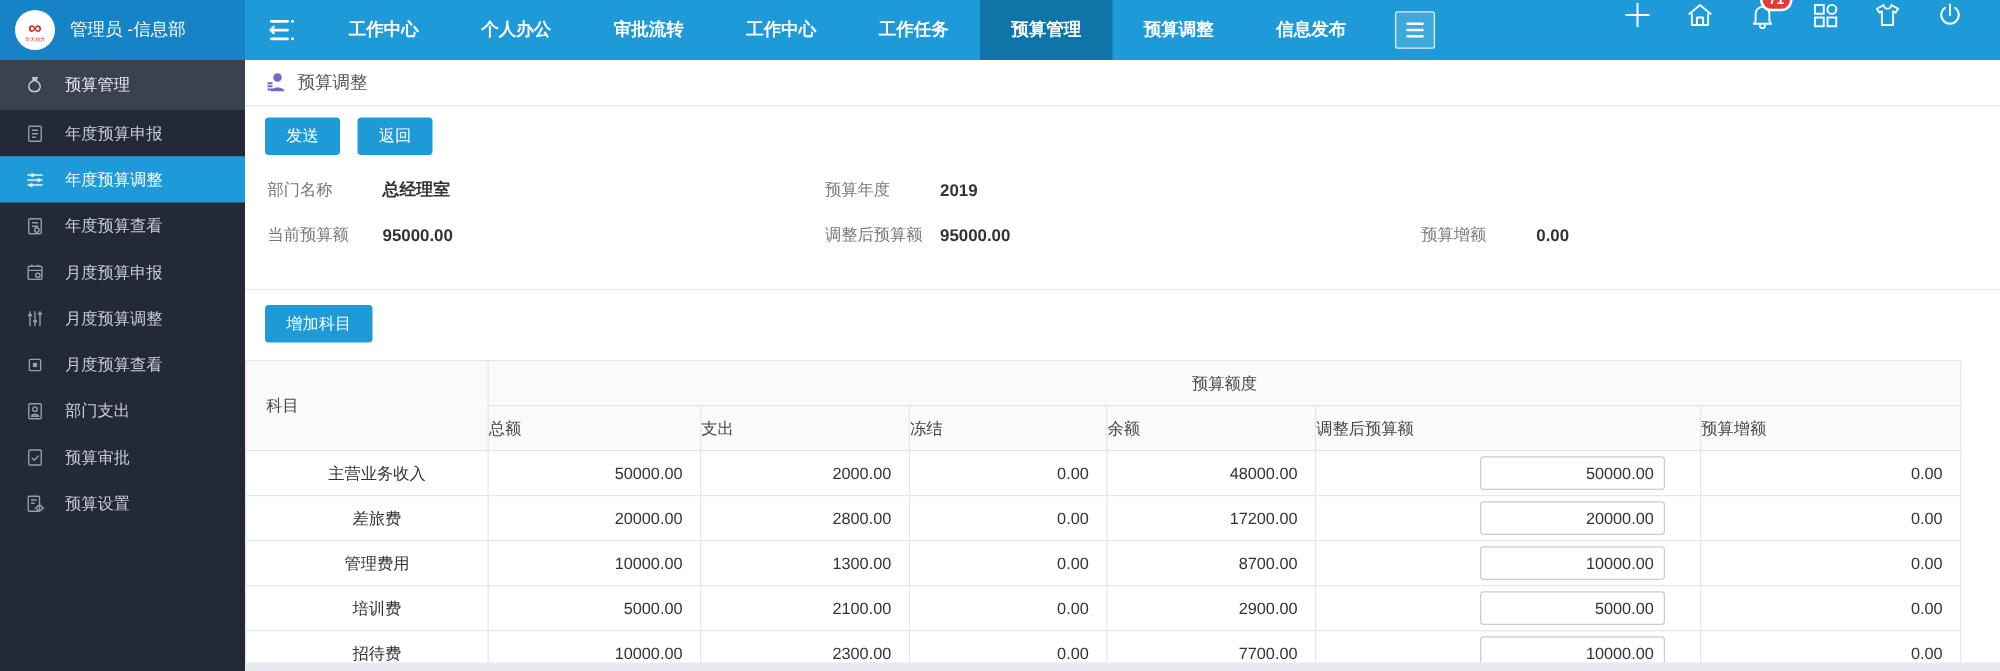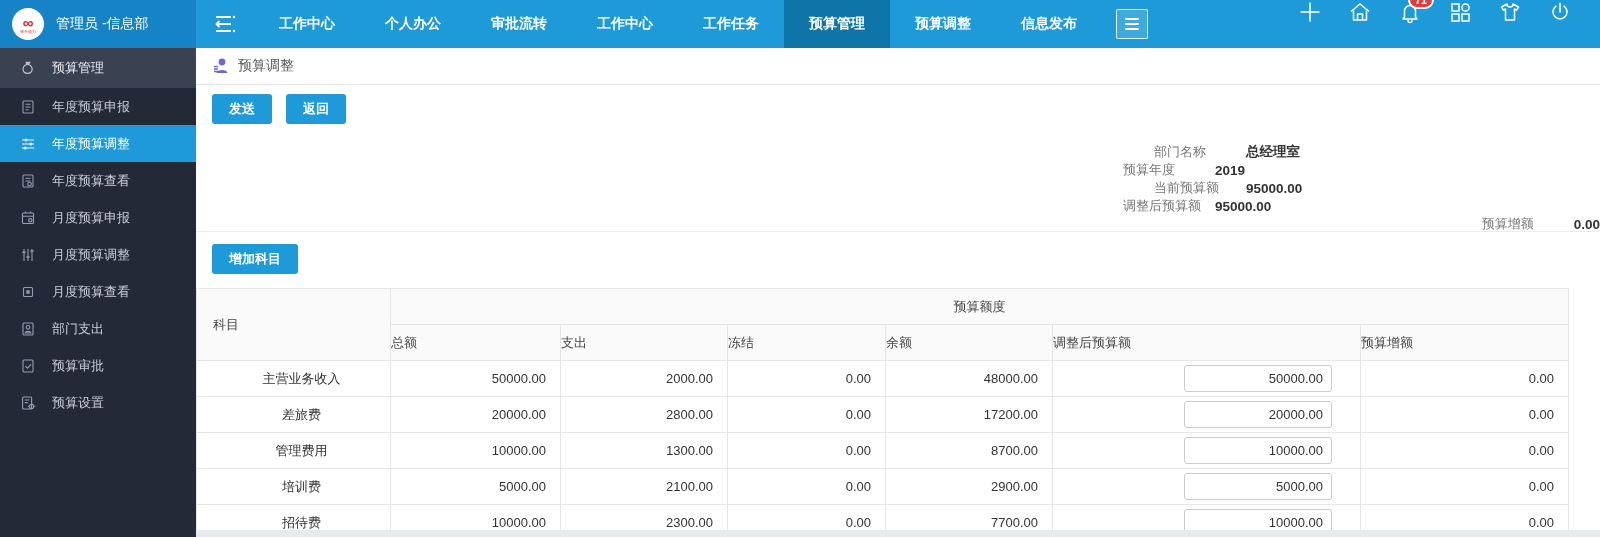--- a/index.html
+++ b/index.html
@@ -33,25 +33,25 @@
   .side-item.active { background:#1e9ad9; color:#fff; }
   .side-icon { width:16px; height:16px; flex:none; color:#969db3; display:flex; }
   .side-item.header .side-icon { color:#c6cad6; }
   .side-item.active .side-icon { color:#eef2ff; }
   .side-icon svg { width:16px; height:16px; }
 
   .main { flex:1; position:relative; background:#fff; display:flex; flex-direction:column; }
   .crumb-bar { height:37px; border-bottom:1px solid #e4e4e4; display:flex; align-items:center; padding-left:16px; gap:8px; flex:none; }
   .crumb-text { font-size:14px; color:#555; }
   .toolbar { padding:9px 0 9px 16px; display:flex; gap:14px; flex:none; }
-  .btn { background:#1e9ad9; color:#fff; border:none; border-radius:3px; font-size:13px; font-weight:bold;
+  .btn { background:#1e9ad9; color:#fff; border:none; border-radius:3px; font-size:13px; font-weight:normal;
     padding:6px 17px; cursor:pointer; font-family:inherit; }
 
   .form-area { padding:10px 0 16px 18px; border-bottom:1px solid #ececec; flex:none; }
-  .form-row { display:flex; height:36px; align-items:flex-end;flex-direction:column; }
+  .form-row { display:flex; height:36px; align-items:flex-start; }
   .fgroup { display:flex; align-items:center; }
   .fg1 { width:446px; } .fg2 { width:477px; } .fg3 { flex:1; }
   .flabel { color:#777; font-size:13px; min-width:92px; }
   .fvalue { color:#333; font-size:13.5px; font-weight:bold; }
 
   .add-row { padding:12px 0 12px 16px; flex:none; }
 
   table.budget { border-collapse:collapse; table-layout:fixed; width:1372px; margin:2px 0 0 0; font-size:13px; color:#333; }
   table.budget th, table.budget td { border:1px solid #e6e6e6; }
   table.budget thead th { background:#fafafa; font-weight:normal; color:#444; height:36px; }

